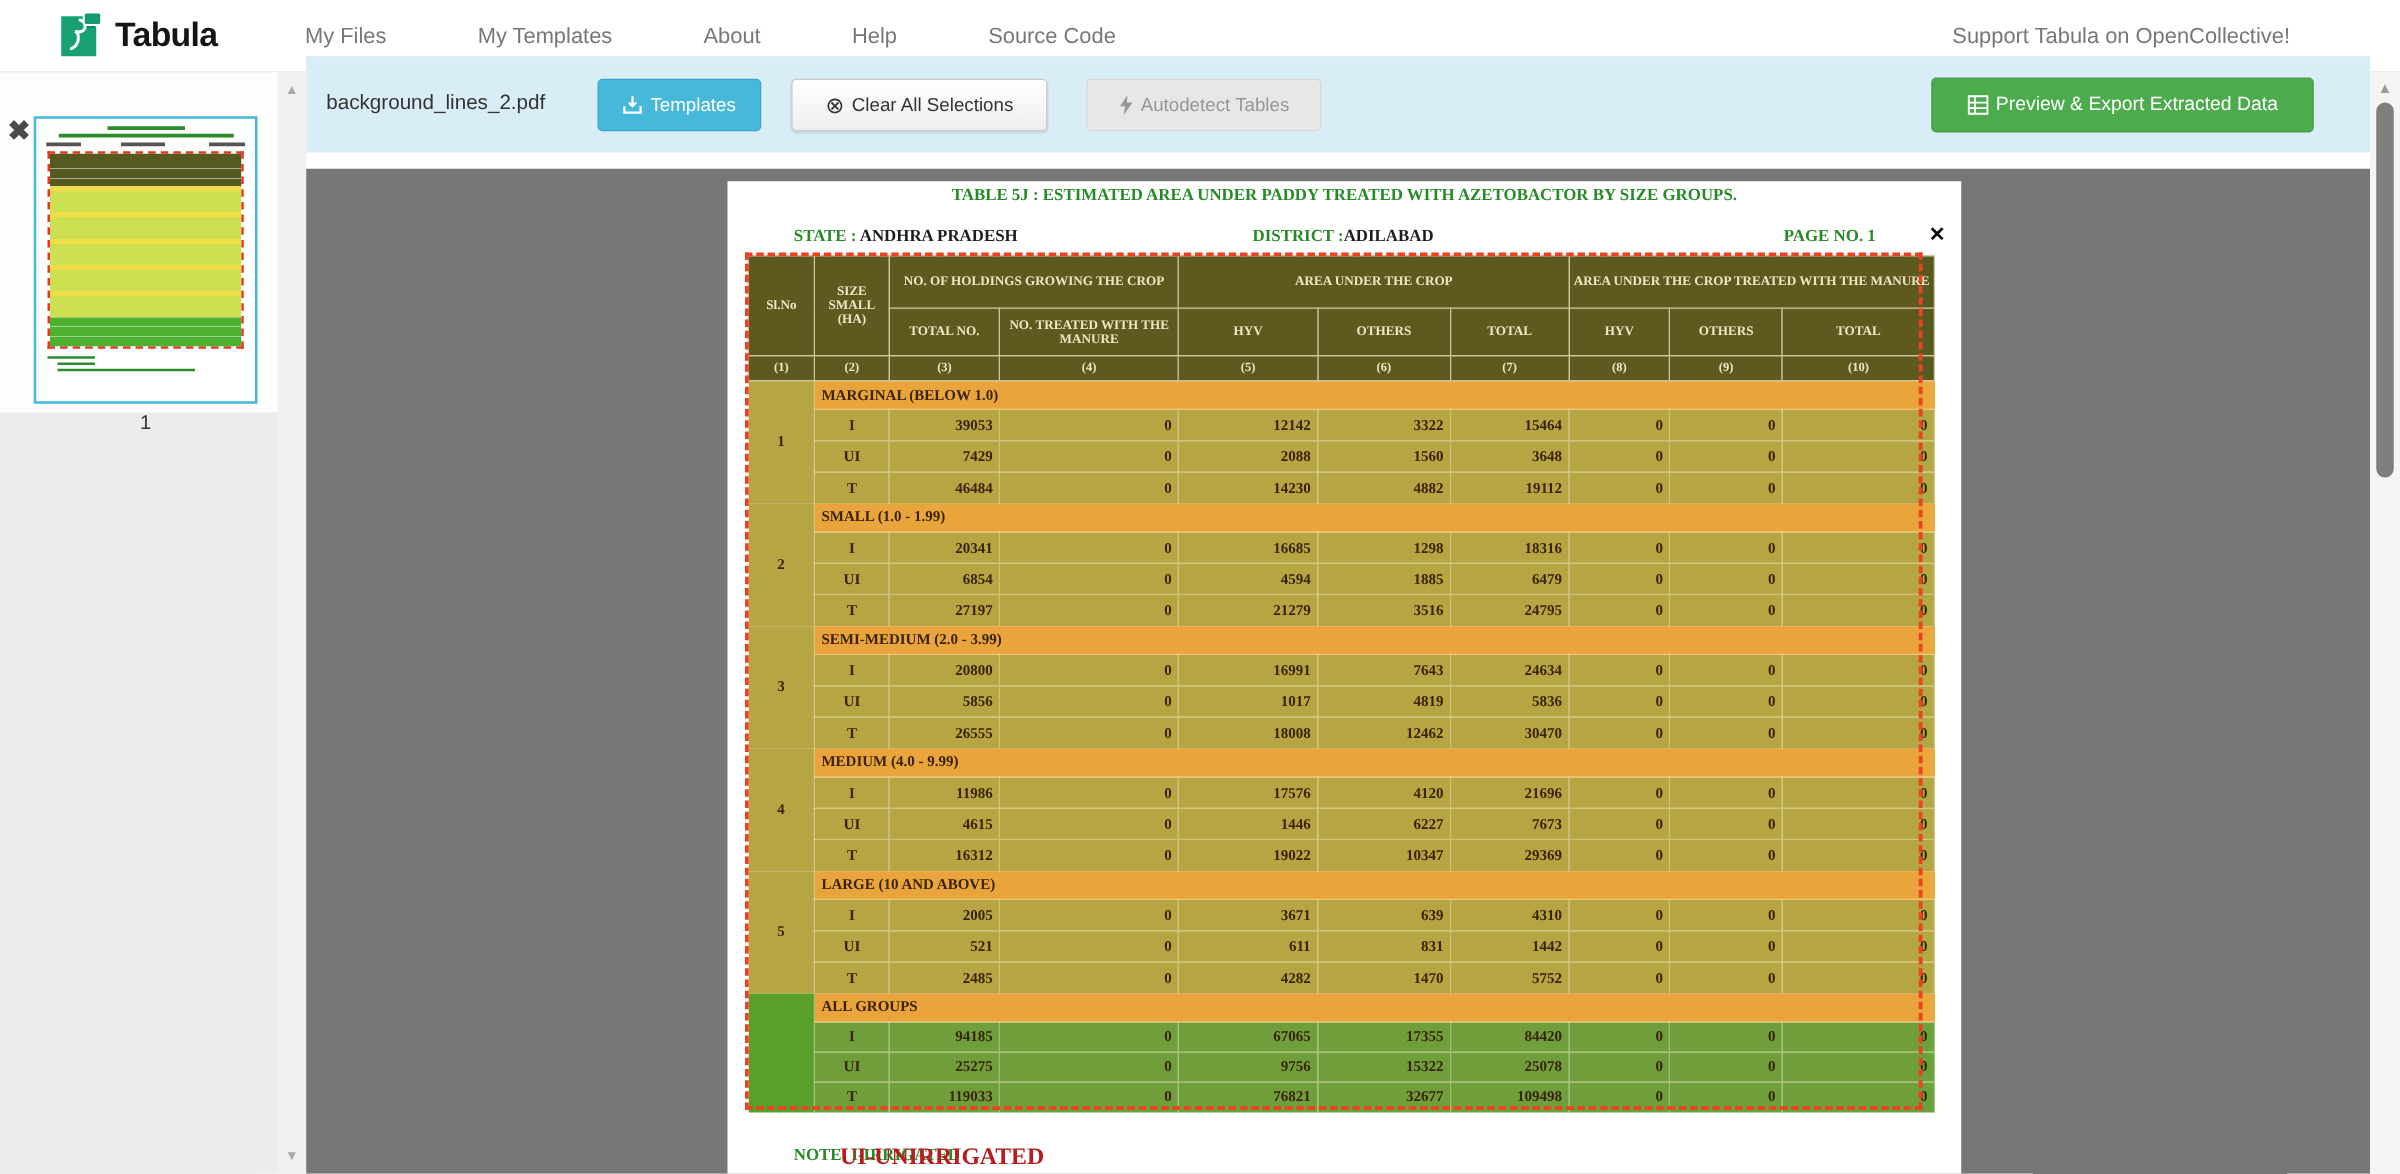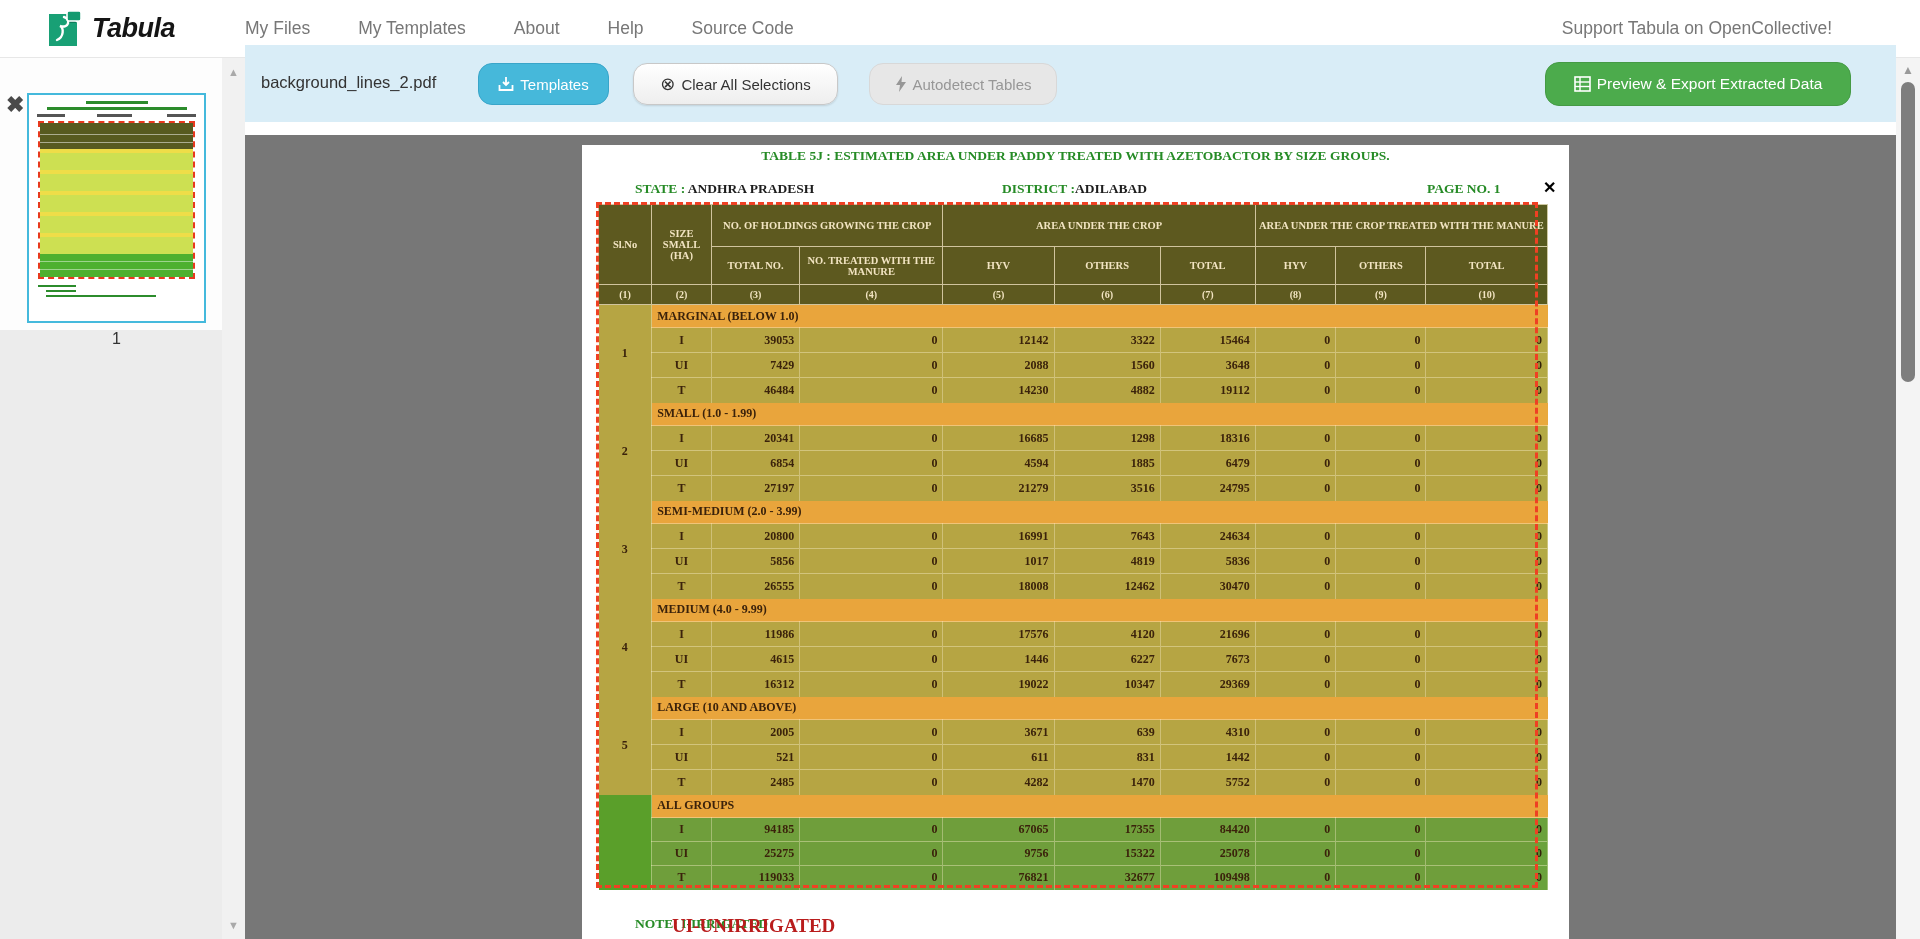--- a/index.html
+++ b/index.html
@@ -4,22 +4,22 @@
 <style>
   * { margin:0; padding:0; box-sizing:border-box; }
   html,body { width:1920px; height:939px; overflow:hidden; background:#fff;
               font-family:"Liberation Sans", sans-serif; }
   body { position:relative; }
 
   
   .navbar { position:absolute; left:0; top:0; width:1920px; height:58px; background:#fff;
             border-bottom:1px solid #e7e7e7; display:flex; align-items:center; }
   .brand-wrap { display:flex; align-items:center; margin-left:44px; }
-  .brand { font-size:27px; font-weight:bold; color:#151515; margin-left:8px; letter-spacing:-0.5px;font-style:italic; }
-  .nav-items { display:flex; align-items:flex-end; list-style:none; margin-left:46px; }
+  .brand { font-size:27px; font-weight:bold; color:#151515; margin-left:8px; letter-spacing:-0.5px; }
+  .nav-items { display:flex; align-items:flex-end; list-style:none; margin-left:46px;gap:25px; }
   .nav-item { color:#777; font-size:17.5px; padding:0 24px; cursor:pointer; white-space:nowrap; }
   .nav-support { position:absolute; right:88px; color:#777; font-size:17.5px; cursor:pointer; }
 
   
   .sidebar { position:absolute; left:0; top:58px; width:245px; height:881px; background:#ececec; }
   .sidebar-white { position:absolute; left:0; top:0; width:222px; height:272px; background:#fdfdfd; }
   .thumb-close { position:absolute; left:6px; top:36px; color:#4a4a4a; font-size:22px; font-weight:bold; cursor:pointer; line-height:1; }
   .thumbnail { position:absolute; left:27px; top:35px; width:179px; height:230px; background:#fff;
                border:2px solid #44b9dc; cursor:pointer; }
   .mini-line1 { position:absolute; left:50%; transform:translateX(-50%); top:6px; width:62px; height:3px; background:#2c8c2c; }
@@ -37,21 +37,21 @@
   .mini-notes div { height:2px; background:#2c8c2c; margin-bottom:3px; }
   .mini-notes .n1 { width:38px; } .mini-notes .n2 { width:30px; margin-left:8px; } .mini-notes .n3 { width:110px; margin-left:8px; }
   .page-num { position:absolute; left:27px; top:272px; width:179px; text-align:center; color:#333; font-size:16px; }
   .side-scroll { position:absolute; left:222px; top:0; width:23px; height:881px; background:#f1f1f1; }
   .scroll-arrow { position:absolute; left:0; width:23px; text-align:center; color:#a9a9a9; font-size:11px; cursor:pointer; }
   .sa-up { top:8px; } .sa-down { bottom:8px; }
 
   
   .toolbar { position:absolute; left:245px; top:45px; width:1651px; height:77px; background:#d9edf7; }
   .filename { position:absolute; left:16px; top:28px; color:#333; font-size:16.5px; }
-  .btn { position:absolute; top:18px; height:42px; border-radius:14px; font-size:15px; display:flex;
+  .btn { position:absolute; top:18px; height:42px; border-radius:4px; font-size:15px; display:flex;
          align-items:center; justify-content:center; cursor:pointer; white-space:nowrap; }
   .btn .ic { margin-right:6px; display:inline-flex; }
   .btn-templates { left:233px; width:131px; background:#46b8da; border:1px solid #39a5c9; color:#fff; }
   .btn-clear { left:388px; width:205px; background:linear-gradient(#ffffff,#eeeeee); border:1px solid #c8c8c8;
                color:#333; box-shadow:0 1px 2px rgba(0,0,0,.12); }
   .btn-auto { left:624px; width:188px; background:#e7e7e7; border:1px solid #d8d8d8; color:#979797; cursor:default; }
   .btn-export { left:1300px; width:306px; height:44px; top:17px; background:#4cab4c; border:1px solid #459a45; color:#fff; font-size:15.5px; }
   .circle-x { font-size:18px; color:#333; line-height:1; }
 
   

